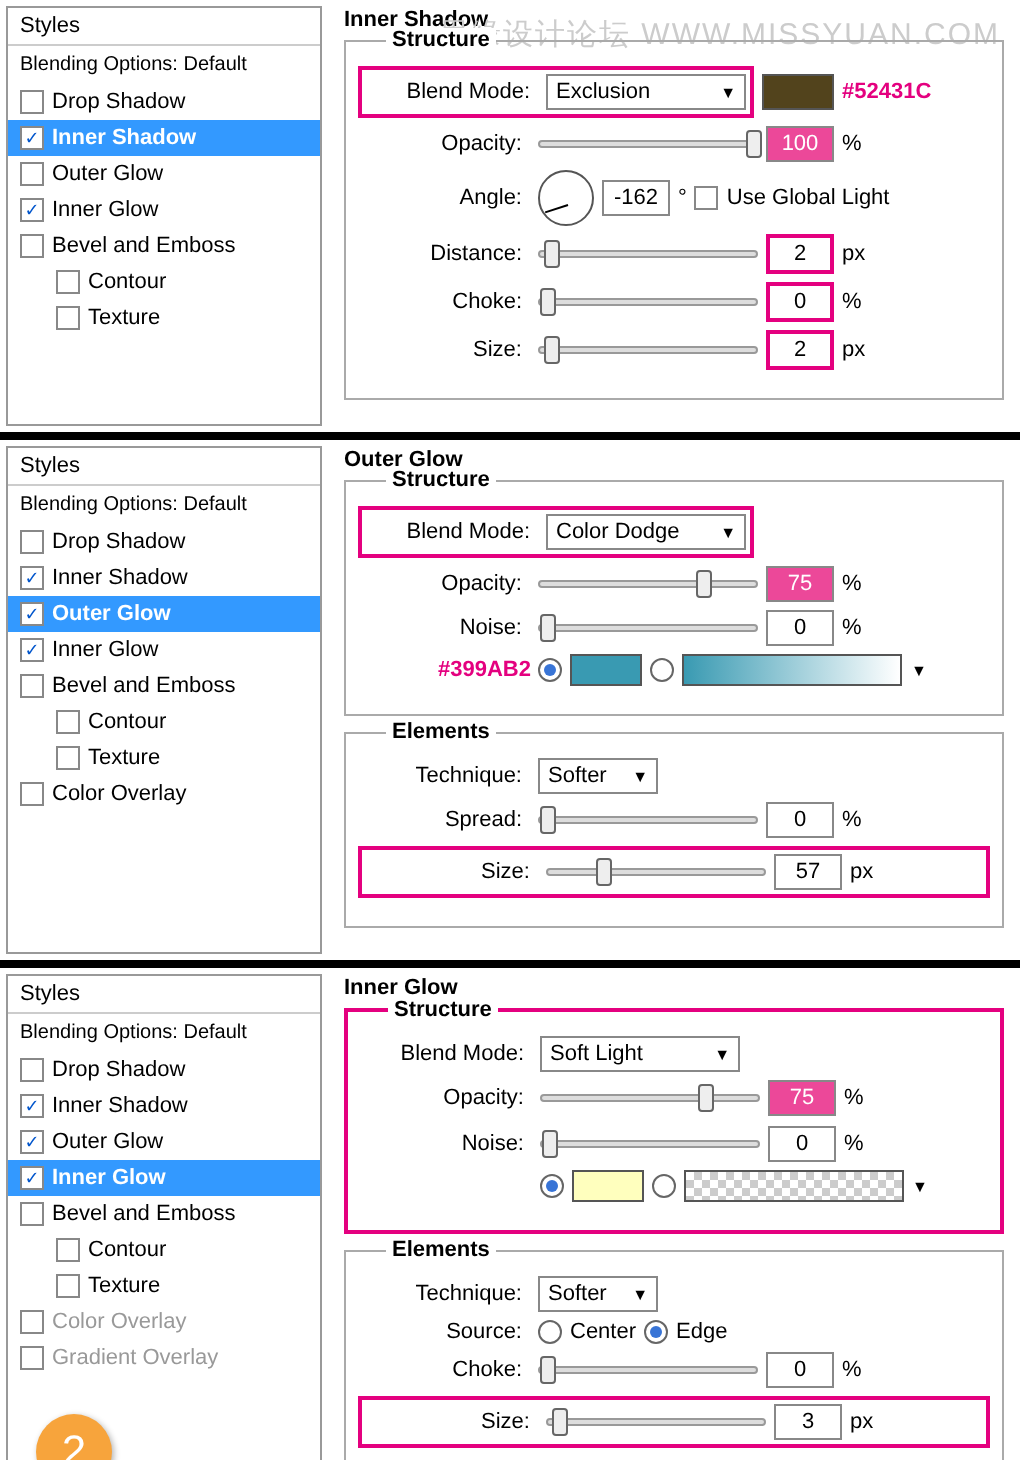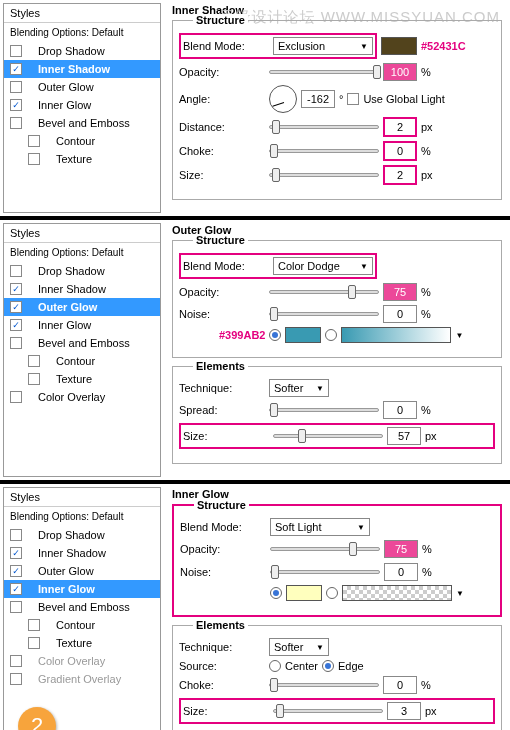--- a/index.html
+++ b/index.html
@@ -1,30 +1,30 @@
 <!DOCTYPE html>
 <html><head>
 <meta charset="utf-8">
 <style>
 * { box-sizing: border-box; margin: 0; padding: 0; font-family: Tahoma, sans-serif; font-size: 11px; }
 body { background: #fff; width: 510px; }
 .section { display: flex; border-bottom: 4px solid #000; }
 .styles-panel { width: 158px; background: #fff; border: 1px solid #999; margin: 3px; }
 .styles-title { padding: 3px 6px; border-bottom: 1px solid #ccc; font-weight: normal; }
 .blending-opts { padding: 4px 6px; font-size: 10px; }
-.style-item { display: flex; align-items: flex-end; padding: 3px 6px; gap: 16px; }
+.style-item { display: flex; align-items: flex-end; padding: 3px 6px; gap: 4px; }
 .style-item.indent { padding-left: 24px; }
 .style-item.selected { background: #3399ff; color: #fff; }
 .checkbox { width: 12px; height: 12px; border: 1px solid #888; background: #fff; display: flex; align-items: center; justify-content: center; font-size: 9px; color: #0055cc; }
 .main-panel { flex: 1; padding: 2px 8px 8px 8px; position: relative; }
 .group-title { font-weight: bold; margin: 2px 0 4px 0; }
 .fieldset { border: 1px solid #aaa; padding: 8px 6px 10px 6px; margin-bottom: 8px; position: relative; }
 .fieldset-legend { position: absolute; top: -7px; left: 20px; background: #fff; font-weight: bold; padding: 0 3px; }
 .row { display: flex; align-items: center; margin: 4px 0; gap: 4px; }
-.label { text-align: left; width: 86px; padding-right: 4px; }
+.label { text-align: right; width: 86px; padding-right: 4px; }
 .select { border: 1px solid #888; background: #fff; padding: 2px 4px; min-width: 100px; display: flex; justify-content: space-between; align-items: center; }
 .select .arrow { font-size: 8px; }
 .slider { height: 4px; background: #ddd; border: 1px solid #999; position: relative; flex: 1; max-width: 110px; border-radius: 2px; }
 .slider .thumb { position: absolute; width: 8px; height: 14px; background: #eee; border: 1px solid #666; top: -6px; border-radius: 2px; }
 .numbox { border: 1px solid #888; padding: 2px 4px; width: 34px; text-align: center; background: #fff; }
 .numbox.sel { background: #ec4899; color: #fff; }
 .unit { width: 18px; }
 .swatch { width: 36px; height: 18px; border: 1px solid #555; }
 .angle-dial { width: 28px; height: 28px; border: 1px solid #555; border-radius: 50%; position: relative; background: #fff; }
 .angle-dial .needle { position: absolute; width: 12px; height: 1px; background: #000; top: 16px; left: 2px; transform: rotate(-18deg); transform-origin: right center; }

